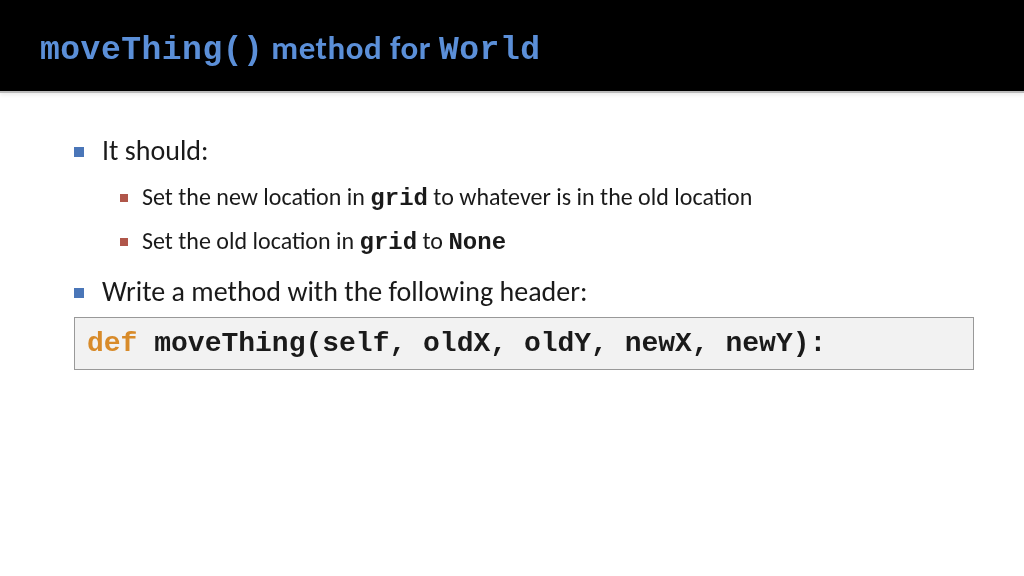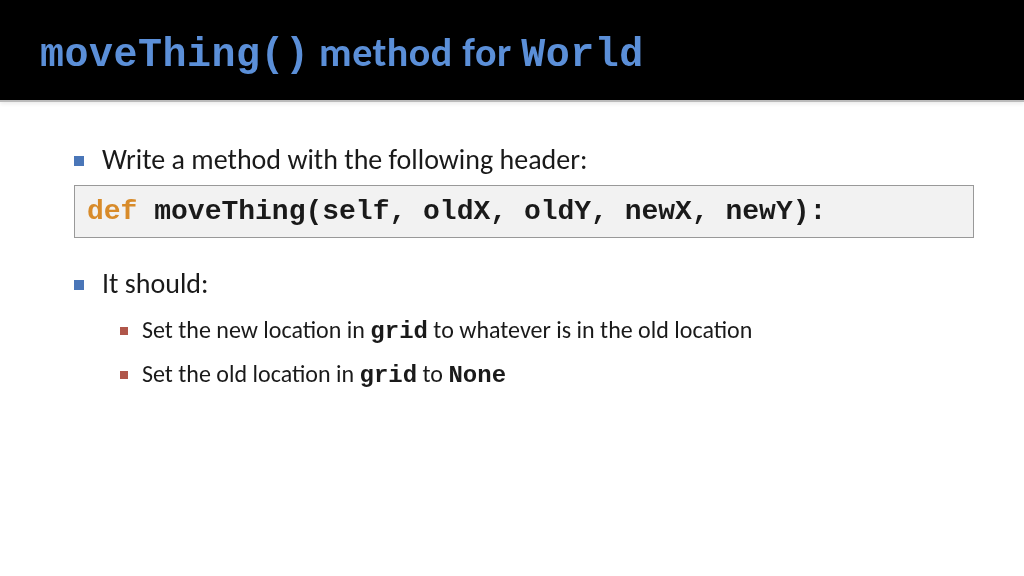--- a/index.html
+++ b/index.html
@@ -11,21 +11,21 @@
     overflow: hidden;
   }
   .header-bar {
     background: #000000;
     width: 100%;
     padding: 28px 40px 22px 40px;
     border-bottom: 2px solid #bbbbbb;
     box-shadow: 0 2px 4px rgba(0,0,0,0.08);
   }
   .title {
-    font-size: 40px;
+    font-size: 33px;
     font-weight: bold;
     color: #5b8fd8;
     letter-spacing: 0.5px;
   }
   .title .mono {
     font-family: 'Courier New', Courier, monospace;
     color: #5b8fd8;
   }
   .title .regular {
     font-family: Calibri, 'Segoe UI', sans-serif;
@@ -96,30 +96,30 @@
 
 <div class="header-bar">
   <div class="title">
     <span class="mono">moveThing()</span><span class="regular"> method for </span><span class="mono">World</span>
   </div>
 </div>
 
 <div class="content">
   <ul class="outer">
     <li>
-      <span>Write a method with the following header:</span>
-      <div class="code-box">
-        <span class="kw">def</span><span> moveThing(self, oldX, oldY, newX, newY):</span>
-      </div>
-    </li>
-    <li>
       <span>It should:</span>
       <ul class="inner">
         <li>
           <span>Set the new location in </span><span class="inline-code">grid</span><span> to whatever is in the old location</span>
         </li>
         <li>
           <span>Set the old location in </span><span class="inline-code">grid</span><span> to </span><span class="inline-code">None</span>
         </li>
       </ul>
     </li>
+    <li>
+      <span>Write a method with the following header:</span>
+      <div class="code-box">
+        <span class="kw">def</span><span> moveThing(self, oldX, oldY, newX, newY):</span>
+      </div>
+    </li>
   </ul>
 </div>
 
 </body></html>

